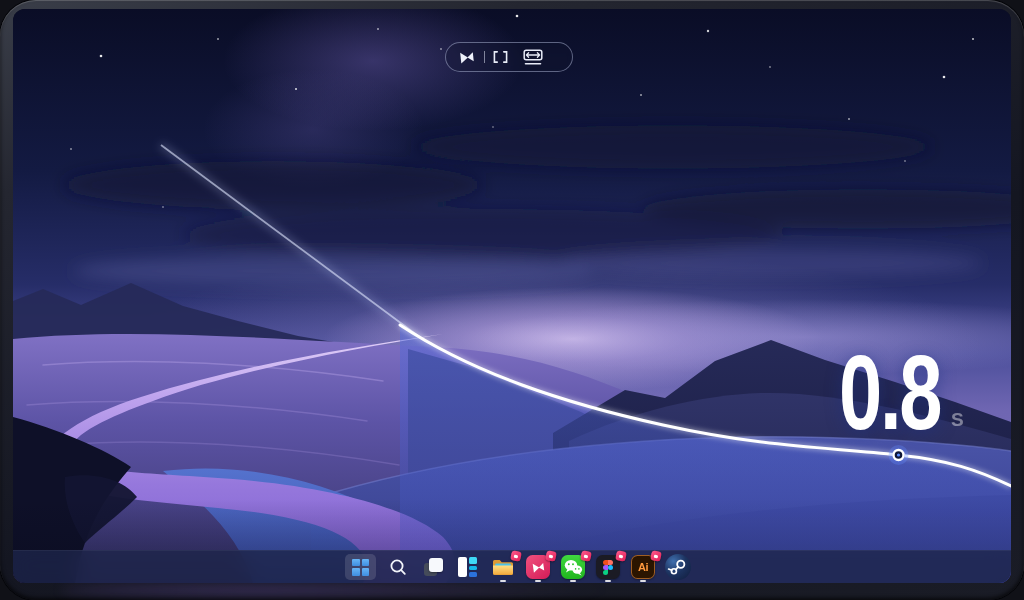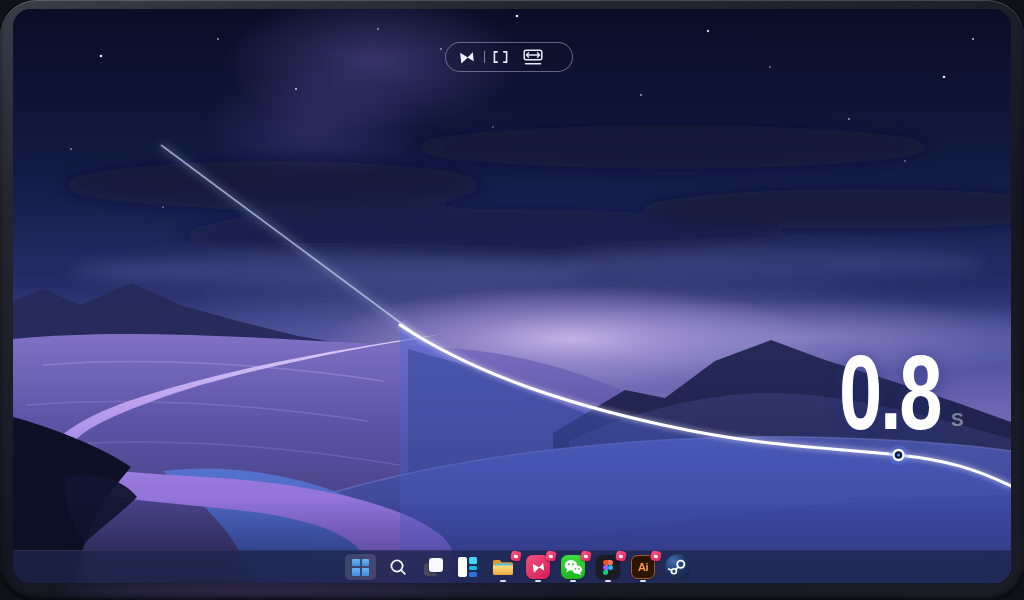--- a/index.html
+++ b/index.html
@@ -9,21 +9,21 @@
 
   
   .frame{position:absolute;inset:0;border-radius:36px;
     background:linear-gradient(160deg,#3a3e49 0%,#242630 20%,#141621 58%,#1a1c26 100%);
     box-shadow:inset 0 1px 1px rgba(255,255,255,.22),inset 0 -2px 4px rgba(0,0,0,.7),0 0 0 1px #05060a;}
   .bezel-glow{position:absolute;left:60px;bottom:2px;width:560px;height:16px;border-radius:50%;
     background:radial-gradient(ellipse at 35% 50%,rgba(140,100,220,.38),rgba(140,100,220,0) 70%);
     filter:blur(6px);}
 
   
-  .screen{position:absolute;left:13px;top:9px;width:998px;height:574px;border-radius:18px;
+  .screen{position:absolute;left:13px;top:9px;width:998px;height:574px;border-radius:12px;
     overflow:hidden;background:#0a0d26;
     box-shadow:inset 0 0 0 1px rgba(255,255,255,.04),inset 0 0 14px rgba(0,0,0,.55);}
   .wallpaper,.chart-overlay{position:absolute;left:0;top:0;width:998px;height:574px;display:block;}
 
   
   .timer{position:absolute;left:826px;top:331px;color:#fff;font-weight:bold;font-size:105px;
     line-height:1;letter-spacing:-3px;transform:scaleX(.74);transform-origin:left top;
     text-shadow:0 3px 18px rgba(30,50,130,.55);}
   .timer-unit{position:absolute;left:938px;top:400px;font-size:19px;font-weight:600;
     color:rgba(255,255,255,.42);}

